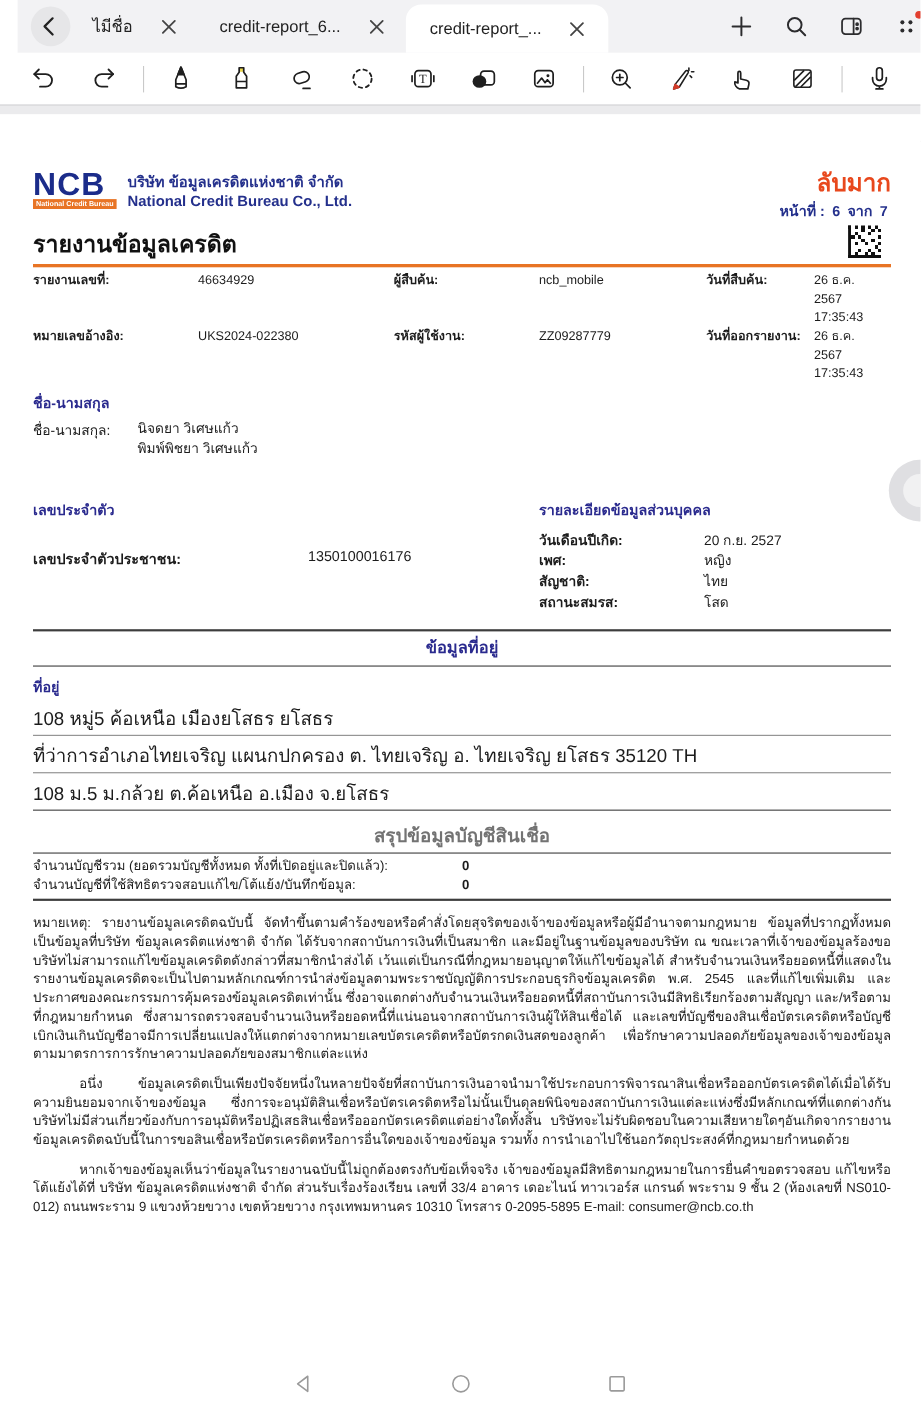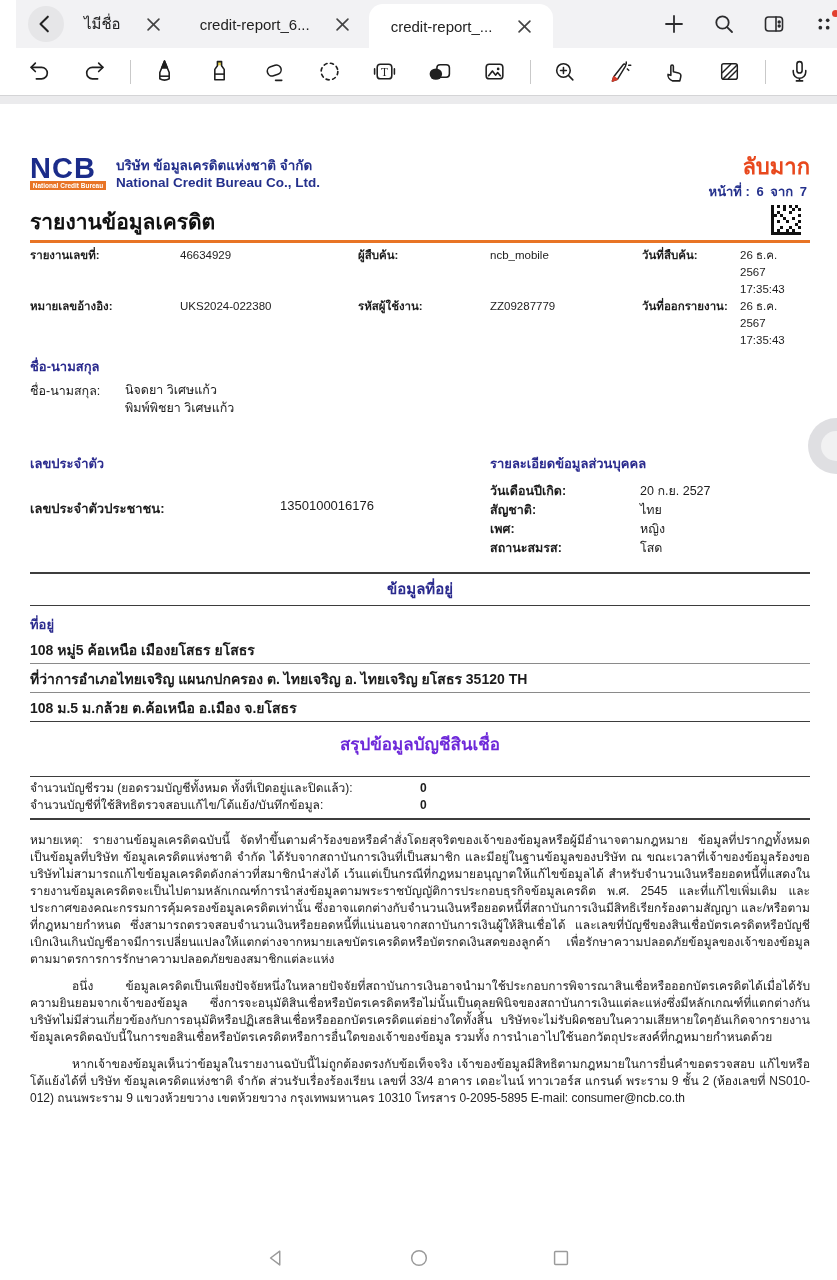--- a/index.html
+++ b/index.html
@@ -52,23 +52,23 @@
   .name-vals div { line-height:18px; }
   .twocol { display:flex; margin-top:36px;gap:40px; }
   .col-l { width:420px; flex:0 0 auto; }
   .id-row { display:flex; margin-top:24px; font-size:13px; }
   .id-row .lbl { font-weight:bold; width:250px; flex:0 0 auto; }
   .col-r { flex:1; }
   .kv { display:flex; font-size:12.5px; line-height:19px; }
   .kv .lbl { font-weight:bold; width:150px; flex:0 0 auto; }
   .col-r .rows { margin-top:8px; }
   .addr-h { margin-top:8px; font-size:13px; }
-  .addr-line { font-size:14px; padding:4px 0 2px; border-bottom:1px solid #8a8a8a;font-weight:bold; }
+  .addr-line { font-size:17px; padding:4px 0 2px; border-bottom:1px solid #8a8a8a; }
   .addr-line:last-child { border-bottom:1.5px solid #3d3d3d; }
-  .sum-title { text-align:center; color:#6d28d9; font-weight:bold; font-size:17px; margin-top:8px; padding-bottom:19px; border-bottom:1.5px solid #3d3d3d; }
+  .sum-title { text-align:center; color:#737373; font-weight:bold; font-size:17px; margin-top:8px; padding-bottom:3px; border-bottom:1.5px solid #3d3d3d; }
   .sum-rows { border-bottom:2px solid #3d3d3d; padding:3px 0 4px; }
   .sum-row { display:flex; font-size:12px; line-height:17px; }
   .sum-row .lbl { width:390px; flex:0 0 auto; }
   .sum-row .val { font-weight:bold; }
   .paras { margin-top:12px; }
   .paras p { font-size:12px; line-height:17px; text-align:justify; color:#222; }
   .paras p + p { margin-top:10px; }
   .paras p.ind { text-indent:42px; }
 
   
@@ -337,26 +337,26 @@
           </div>
         </div>
         <div class="col-r">
           <div class="blue-h">รายละเอียดข้อมูลส่วนบุคคล</div>
           <div class="rows">
             <div class="kv">
                 <span class="lbl">วันเดือนปีเกิด:</span>
                 <span>20 ก.ย. 2527</span>
               </div>
             <div class="kv">
+                <span class="lbl">เพศ:</span>
+                <span>หญิง</span>
+              </div>
+            <div class="kv">
                 <span class="lbl">สัญชาติ:</span>
                 <span>ไทย</span>
-              </div>
-            <div class="kv">
-                <span class="lbl">เพศ:</span>
-                <span>หญิง</span>
               </div>
             <div class="kv">
                 <span class="lbl">สถานะสมรส:</span>
                 <span>โสด</span>
               </div>
           </div>
         </div>
       </div>
 
       <div class="section-bar" style="margin-top:14px;">ข้อมูลที่อยู่</div>

